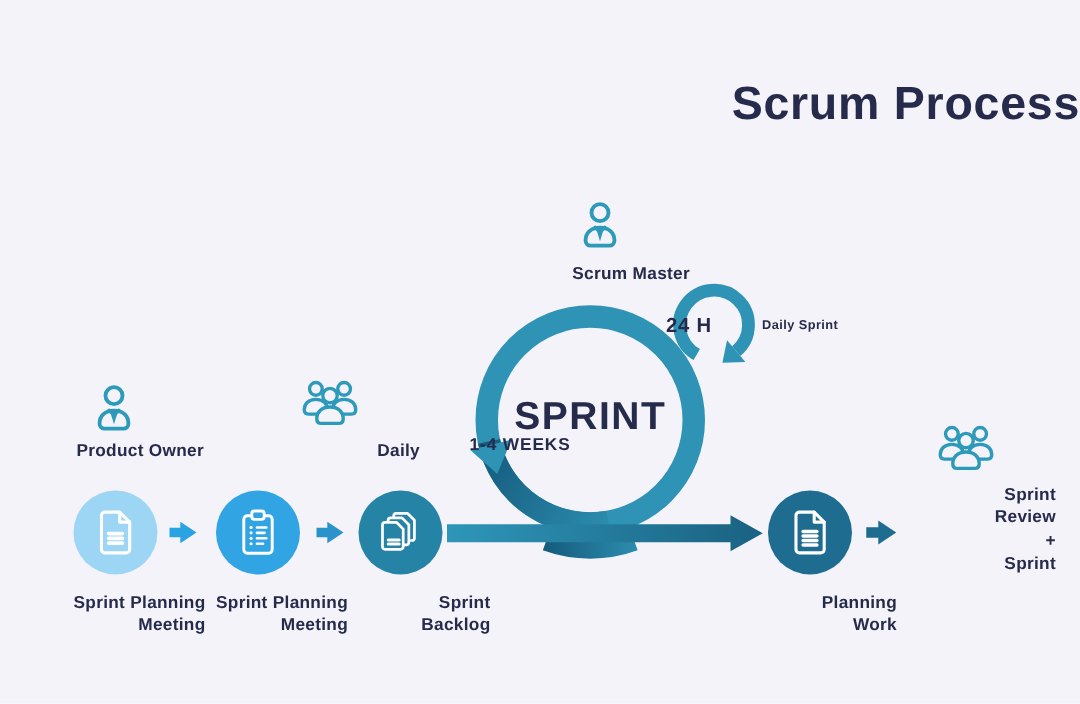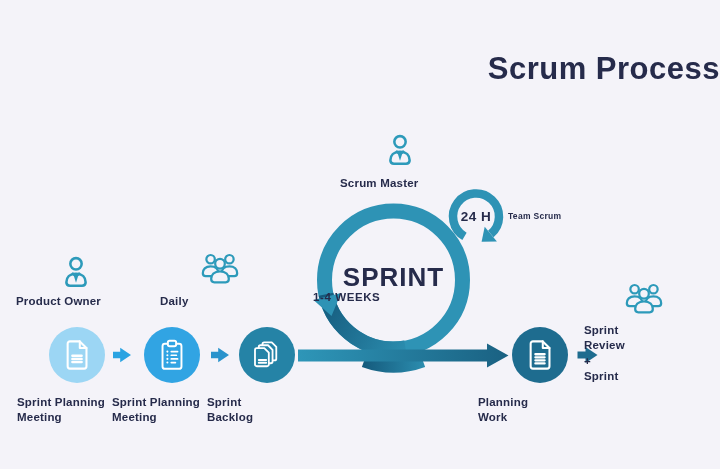--- a/index.html
+++ b/index.html
@@ -7,21 +7,21 @@
     position:relative;width:720px;height:469px;overflow:hidden;
     background:#f4f3f9;
     font-family:"Liberation Sans", sans-serif;
     color:#262b4b;
   }
   .abs{position:absolute;}
   
   .title{top:51px;left:0;width:720px;text-align:right;
     font-size:31px;font-weight:800;letter-spacing:.5px;color:#262b4b;}
   
-  .lbl{position:absolute;text-align:left;font-size:11.5px;font-weight:800;
+  .lbl{position:absolute;text-align:right;font-size:11.5px;font-weight:800;
     line-height:15px;letter-spacing:.2px;color:#262b4b;}
   .lbl span{display:block;}
   
   .actor-icon{position:absolute;color:#2d9aba;}
   
   .circle{position:absolute;top:327px;width:56px;height:56px;border-radius:50%;
     display:flex;align-items:center;justify-content:center;}
   .c1{left:49px;background:#9cd6f4;}
   .c2{left:144px;background:#31a4e3;}
   .c3{left:239px;background:#2583a6;}
@@ -29,21 +29,21 @@
   
   .chev{position:absolute;top:346px;width:22px;height:18px;}
   .a1{left:111px;color:#2aa3e2;}
   .a2{left:209px;color:#2a93cc;}
   .a3{left:576px;top:345px;width:23px;height:20px;color:#1e6c8f;}
   
   .sprint-title{left:313px;top:262px;width:161px;text-align:center;
     font-size:26px;font-weight:800;letter-spacing:1px;color:#262b4b;}
   .sprint-sub{left:313px;top:291px;width:161px;text-align:left;
     font-size:11.5px;font-weight:800;letter-spacing:.6px;color:#262b4b;}
-  .badge-24h{left:444px;top:209px;width:64px;text-align:center;
+  .badge-24h{left:444px;top:209px;width:64px;text-align:left;
     font-size:13.5px;font-weight:800;letter-spacing:.5px;color:#262b4b;}
   .daily{left:508px;top:211px;width:70px;text-align:left;
     font-size:8.5px;font-weight:700;letter-spacing:.3px;color:#262b4b;}
   svg{display:block;}
 </style>
 </head>
 <body>
 
 <div id="canvas">
 
@@ -76,21 +76,21 @@
     <path d="M298 349.5 H487 V343.5 L508.5 355.5 L487 367.5 V361.5 H298 Z" fill="url(#gBar)"></path>
 
     <circle cx="476" cy="216.5" r="27" fill="#f4f3f9"></circle>
     <path d="M464.5 236.4 A23 23 0 1 1 490.8 234.1" fill="none" stroke="#2e93b5" stroke-width="8.5"></path>
     <polygon points="481.6,241.8 496.9,241.4 484.7,226.8" fill="#2e93b5"></polygon>
   </svg>
 
   <div class="abs sprint-title">SPRINT</div>
   <div class="abs sprint-sub">1-4 WEEKS</div>
   <div class="abs badge-24h">24 H</div>
-  <div class="abs daily">Team Scrum</div>
+  <div class="abs daily">Daily Sprint</div>
 
   <svg class="actor-icon" style="left:383px;top:131px" width="34" height="38" viewBox="0 0 24 24" fill="none" stroke="currentColor" stroke-width="1.8" stroke-linecap="round" stroke-linejoin="round">
     <circle cx="12" cy="6.2" r="4"></circle>
     <path d="M12 13.2c-4.5 0-6.8 2.8-6.8 6.1 0 1.5 1 2.4 2.5 2.4h8.6c1.5 0 2.5-.9 2.5-2.4 0-3.3-2.3-6.1-6.8-6.1z"></path>
     <path d="M9.8 13.2l2.2 1.9 2.2-1.9"></path>
     <path d="M12 13.4l-1.4 1.8 1.4 4.4 1.4-4.4z" fill="currentColor" stroke="none"></path>
   </svg>
   <div class="lbl" style="left:340px;top:176px;width:120px">
     <span>Scrum Master</span>
   </div>

